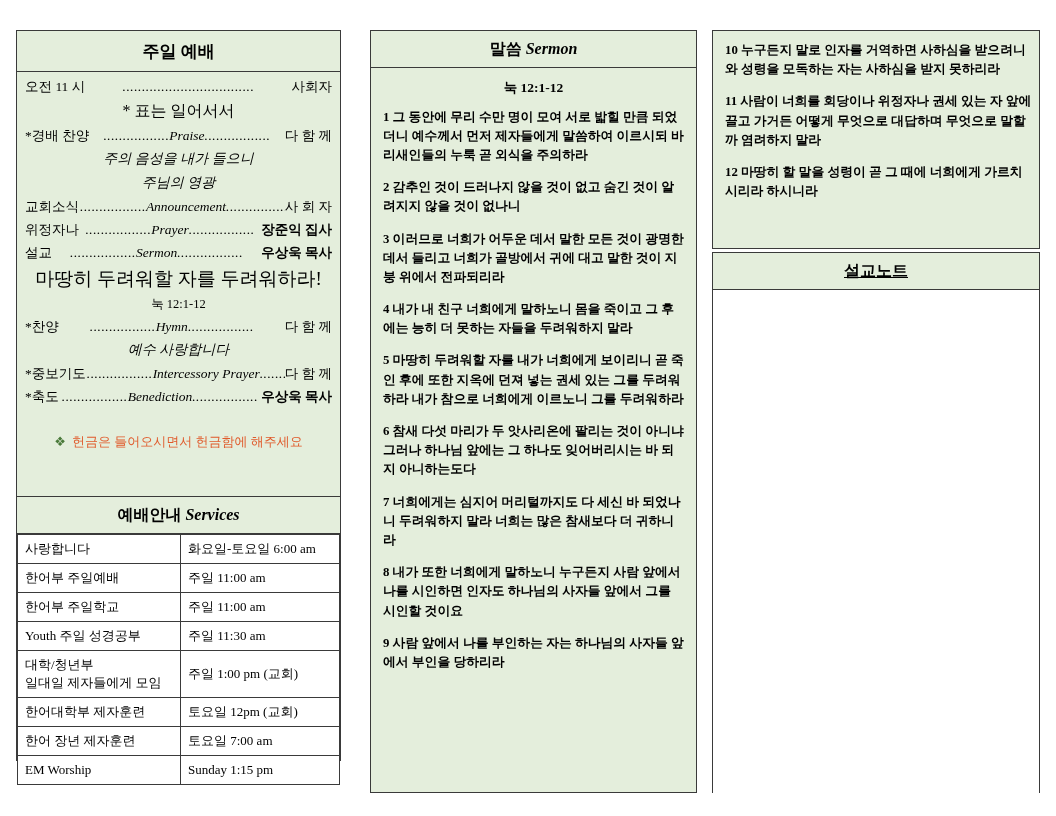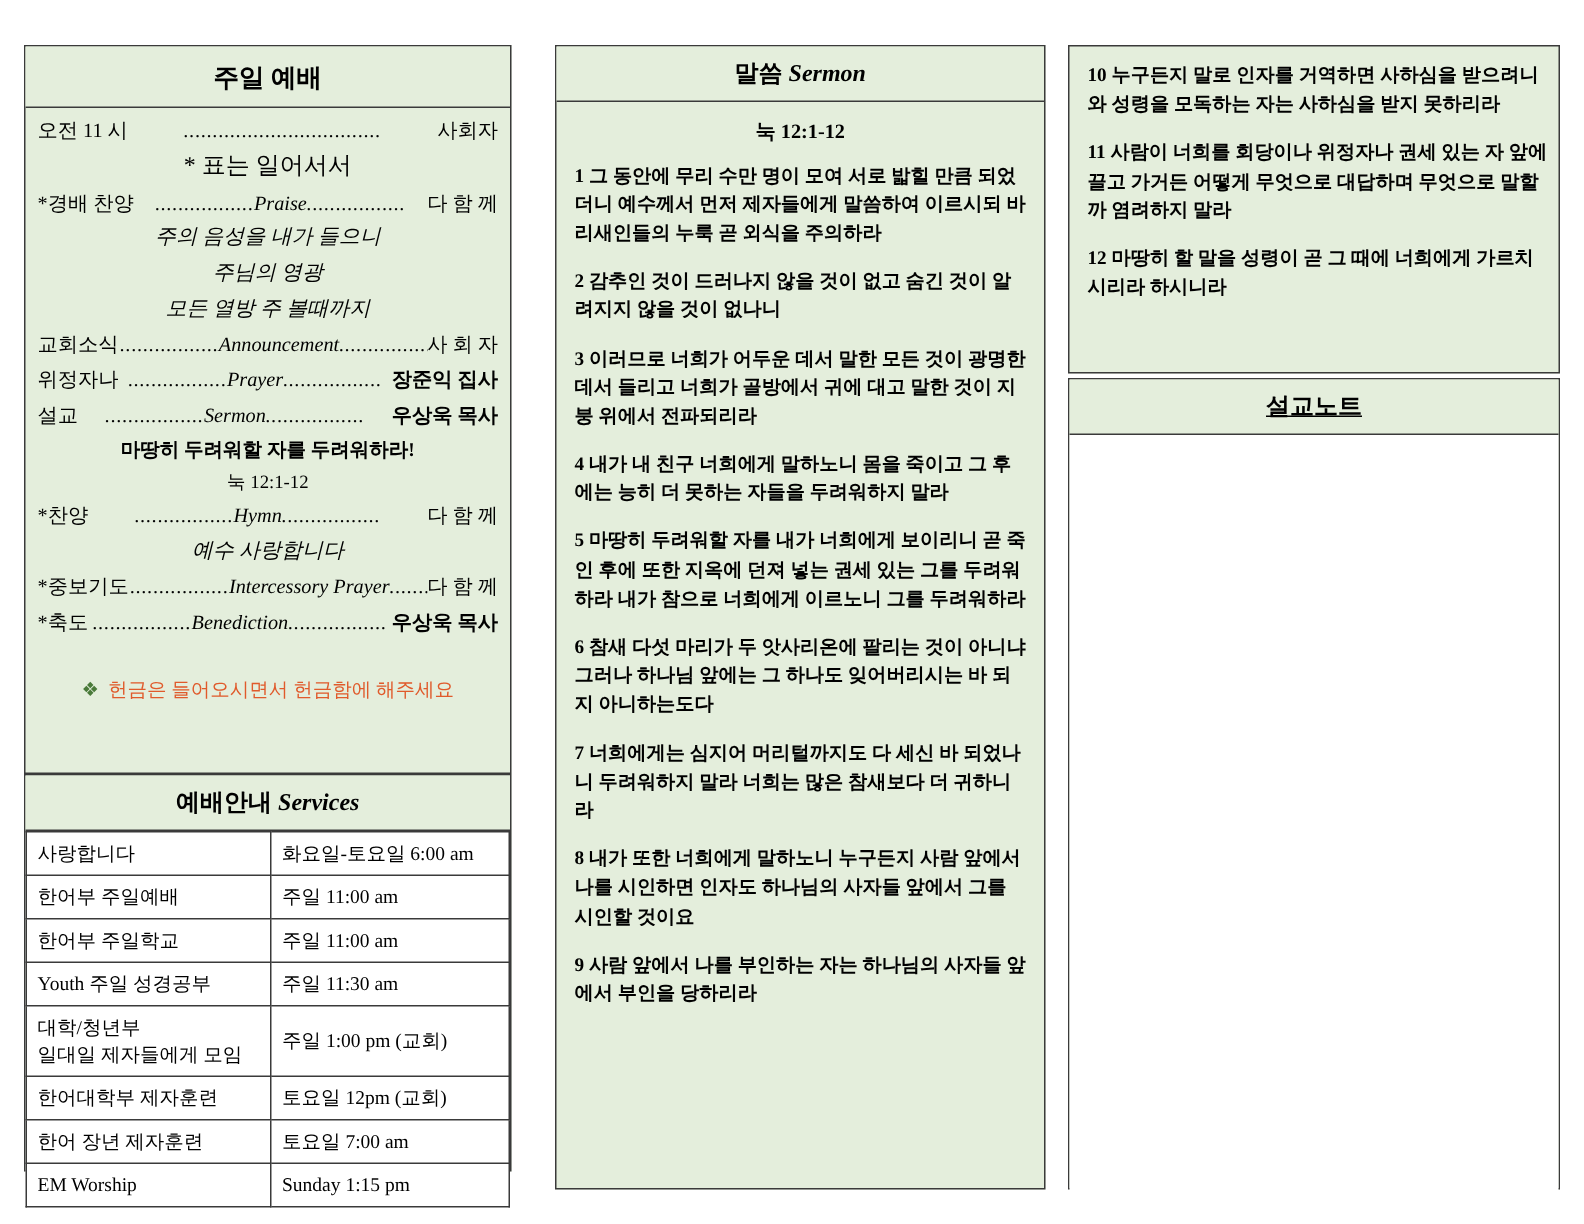--- a/index.html
+++ b/index.html
@@ -77,34 +77,34 @@
     letter-spacing: 0.5px;
   }
   .ow-right { flex: 0 0 auto; }
   .ow-right.bold { font-weight: bold; }
   .ow-center {
     text-align: center;
     margin: 0 0 9px 0;
     font-size: 16px;
   }
   .ow-center.ital { font-style: italic; font-size: 14px; }
-  .ow-center.bold { font-weight: bold; font-size: 13px; }
+  .ow-center.bold { font-weight: normal; font-size: 19px; }
   .ow-center.small { font-size: 12.5px; }
   .ow-note {
     margin-top: 14px;
     text-align: center;
     font-size: 13px;
     color: #e05a2b;
   }
   .ow-note .diamond { color: #4a7a3a; margin-right: 6px; }
 
   
   #services-panel {
     left: 16px;
-    top: 516px;
+    top: 496px;
     width: 325px;
     height: 265px;
   }
   #services-panel .panel-header {
     font-size: 16px;
     padding: 8px 0 7px 0;
   }
   #services-panel .panel-header .eng {
     font-style: italic;
     font-weight: bold;
@@ -207,21 +207,20 @@
           <span class="ow-right">사회자</span>
         </div>
         <div class="ow-center">* 표는 일어서서</div>
         <div class="ow-line">
           <span class="ow-left">*경배 찬양</span>
           <span class="ow-mid"><span class="dots-l">.................</span><span>Praise</span><span class="dots-r">.................</span></span>
           <span class="ow-right">다 함 께</span>
         </div>
         <div class="ow-center ital">주의 음성을 내가 들으니</div>
         <div class="ow-center ital">주님의 영광</div>
-        <div class="ow-center ital">모든 열방 주 볼때까지</div>
         <div class="ow-line">
           <span class="ow-left">교회소식</span>
           <span class="ow-mid"><span class="dots-l">.................</span><span>Announcement</span><span class="dots-r">.................</span></span>
           <span class="ow-right">사 회 자</span>
         </div>
         <div class="ow-line">
           <span class="ow-left">위정자나</span>
           <span class="ow-mid"><span class="dots-l">.................</span><span>Prayer</span><span class="dots-r">.................</span></span>
           <span class="ow-right bold">장준익 집사</span>
         </div>

